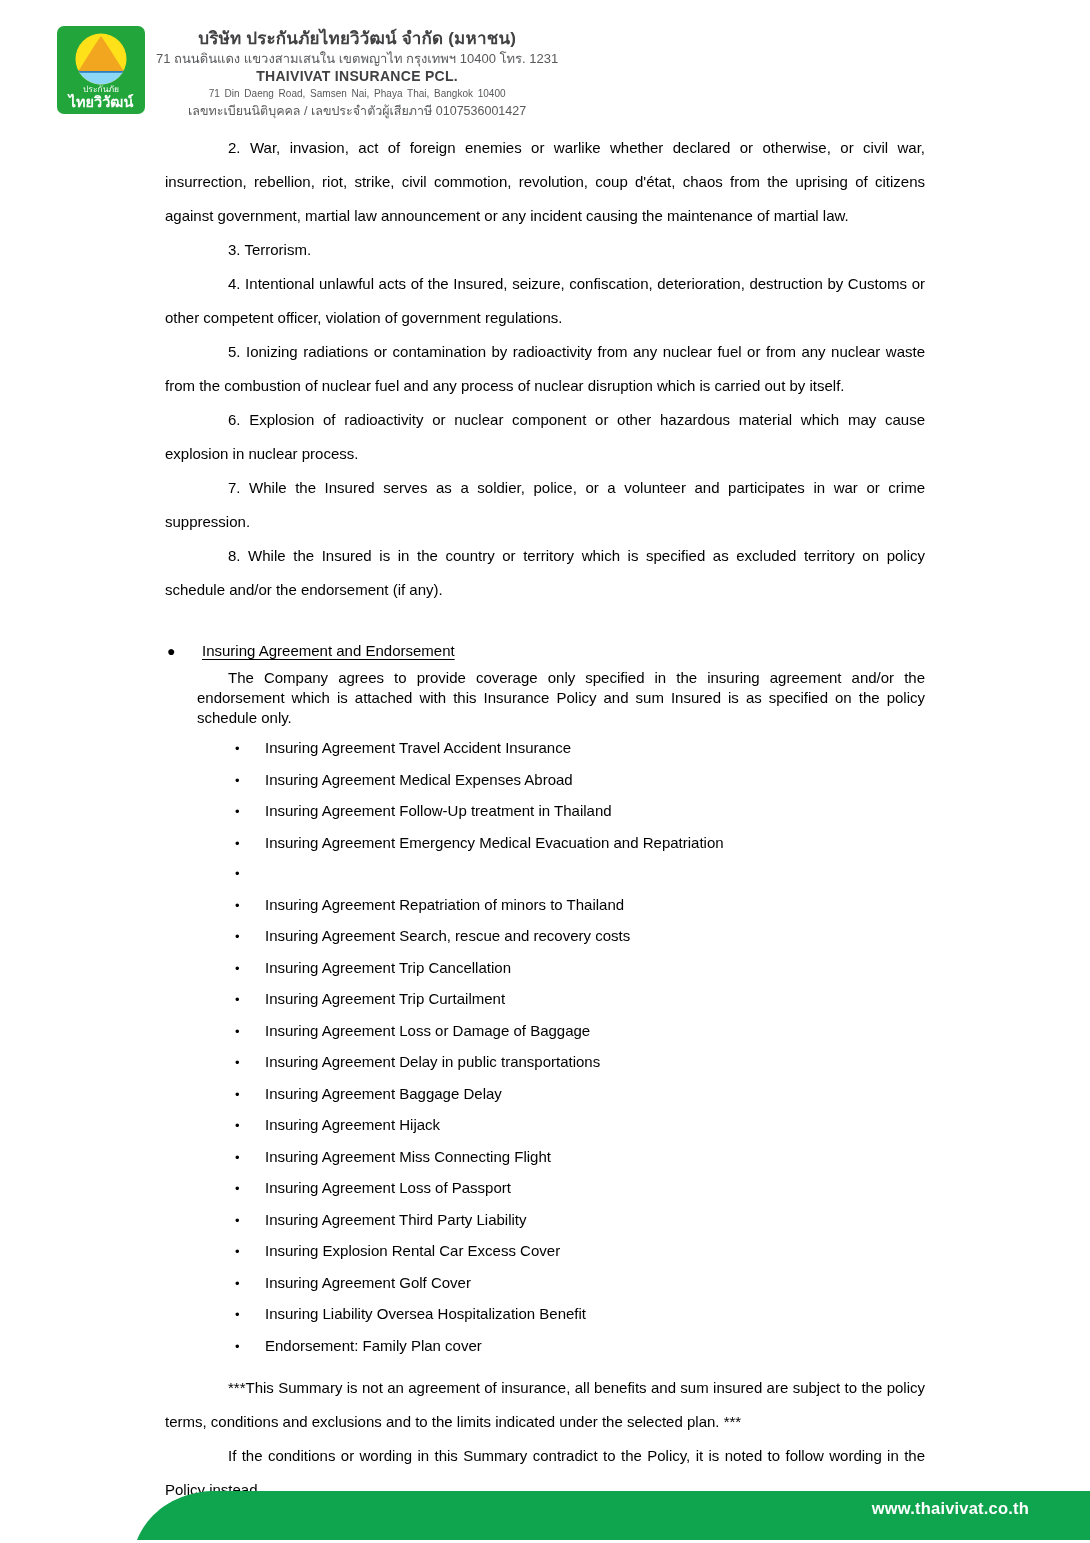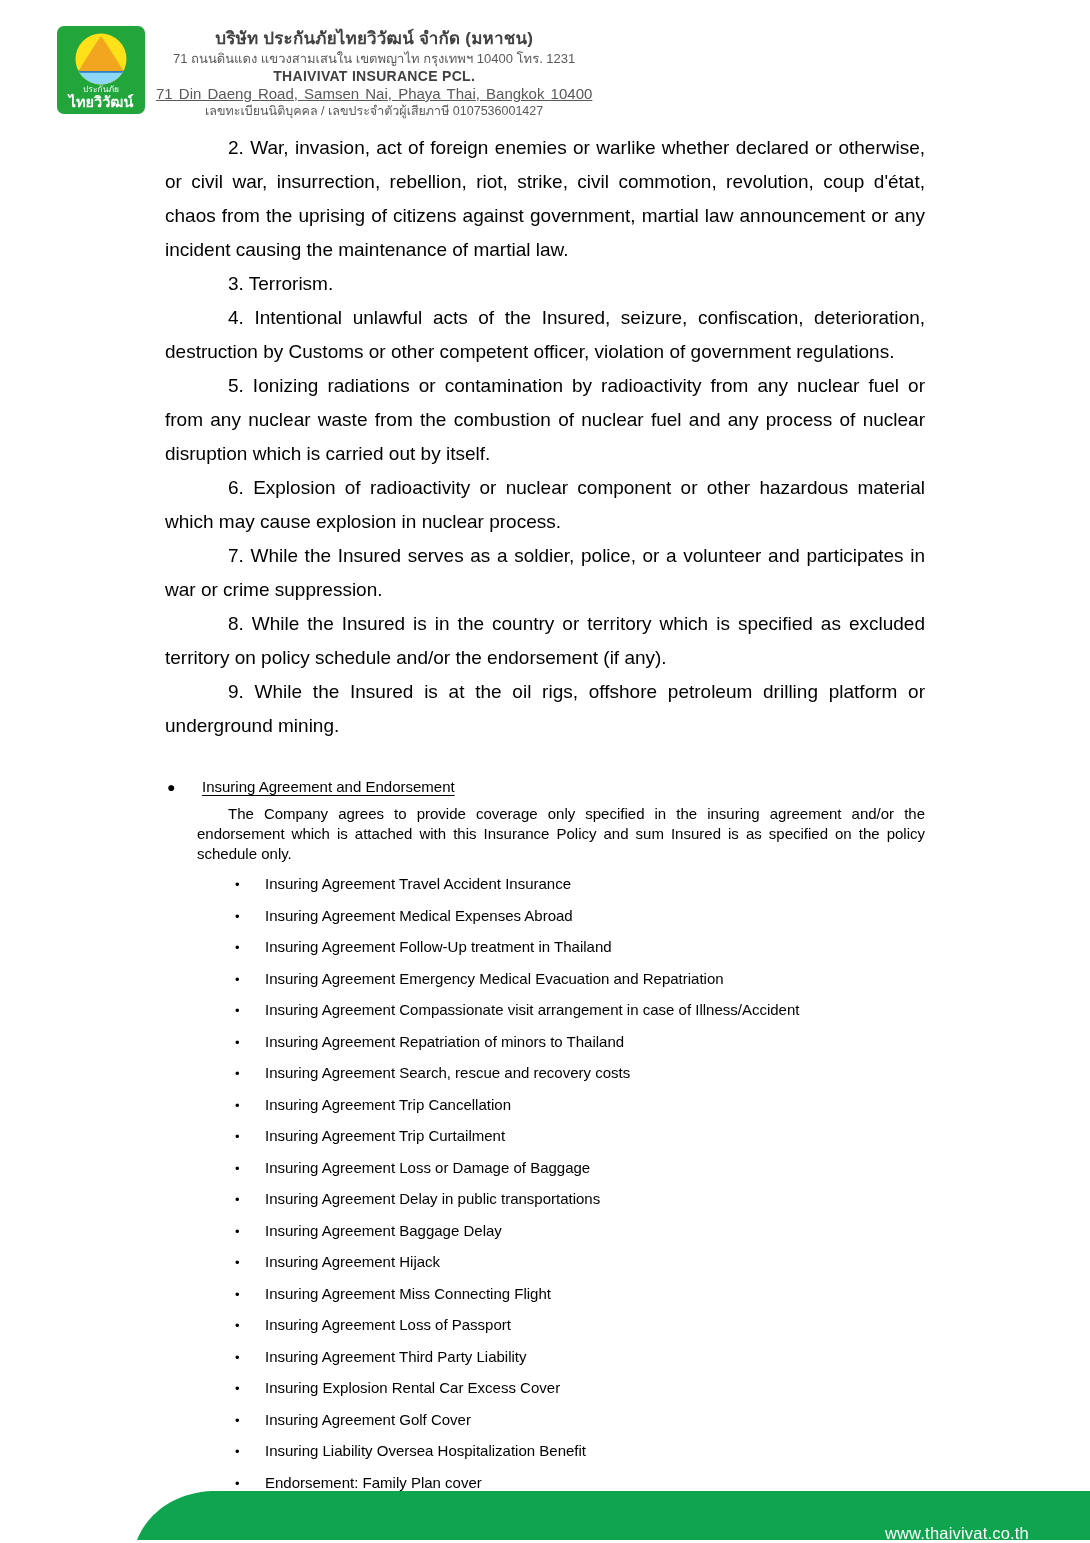--- a/index.html
+++ b/index.html
@@ -28,38 +28,37 @@
     line-height: 23px; letter-spacing: 0.2px;
   }
   .address-th {
     font-size: 13px; color: var(--header-text-gray); line-height: 18px;
   }
   .company-name-en {
     font-size: 14px; font-weight: bold; color: var(--header-text-dark);
     line-height: 17px; letter-spacing: 0.3px;
   }
   .address-en {
-    font-size: 15px; color: var(--header-text-gray); line-height: 17px;
+    font-size: 10px; color: var(--header-text-gray); line-height: 17px;
     word-spacing: 2px;
-    text-decoration: underline;
   }
   .registration-th {
     font-size: 12.5px; color: var(--header-text-gray); line-height: 18px;
   }
 
   
   .content {
     position: absolute;
     left: 165px;
     top: 131px;
     width: 760px;
   }
   .body-para {
     margin: 0;
-    font-size: 19px;
+    font-size: 15px;
     line-height: 34px;
     text-align: justify;
     text-indent: 63px;
     color: var(--body-text);
   }
   .section-heading-row {
     display: flex;
     align-items: baseline;
     margin-top: 27px;
     line-height: 34px;
@@ -115,24 +114,25 @@
   .footer-band {
     position: absolute;
     left: 0;
     bottom: 3px;
     width: 1090px;
     height: 49px;
   }
   .footer-site {
     position: absolute;
     right: 61px;
-    bottom: 0;
+    bottom: 25px;
     font-size: 16.5px;
     color: var(--footer-text);
     letter-spacing: 0.2px;
+    font-weight: bold;
   }
 </style>
 </head>
 <body>
 
 <div class="page">
 
   <div class="header">
     <div class="logo-box">
       <svg width="88" height="88" viewBox="0 0 88 88">
@@ -170,21 +170,20 @@
         <p class="body-para">4. Intentional unlawful acts of the Insured, seizure, confiscation, deterioration, destruction by Customs or other competent officer, violation of government regulations.</p>
 
         <p class="body-para">5. Ionizing radiations or contamination by radioactivity from any nuclear fuel or from any nuclear waste from the combustion of nuclear fuel and any process of nuclear disruption which is carried out by itself.</p>
 
         <p class="body-para">6. Explosion of radioactivity or nuclear component or other hazardous material which may cause explosion in nuclear process.</p>
 
         <p class="body-para">7. While the Insured serves as a soldier, police, or a volunteer and participates in war or crime suppression.</p>
 
         <p class="body-para">8. While the Insured is in the country or territory which is specified as excluded territory on policy schedule and/or the endorsement (if any).</p>
 
-        <p class="body-para">9. While the Insured is at the oil rigs, offshore petroleum drilling platform or underground mining.</p>
       </div>
 
     <div class="section-heading-row">
       <span class="big-bullet">●</span>
       <span class="section-heading">Insuring Agreement and Endorsement</span>
     </div>
 
     <p class="intro-para">The Company agrees to provide coverage only specified in the insuring agreement and/or the endorsement which is attached with this Insurance Policy and sum Insured is as specified on the policy schedule only.</p>
 
     <ul class="agreement-list">
@@ -204,21 +203,20 @@
           <span>Insuring Agreement Follow-Up treatment in Thailand</span>
         </li>
 
         <li>
           <span class="li-dot">•</span>
           <span>Insuring Agreement Emergency Medical Evacuation and Repatriation</span>
         </li>
 
         <li>
           <span class="li-dot">•</span>
-          <span>Insuring Agreement Compassionate visit arrangement in case of Illness/Accident</span>
         </li>
 
         <li>
           <span class="li-dot">•</span>
           <span>Insuring Agreement Repatriation of minors to Thailand</span>
         </li>
 
         <li>
           <span class="li-dot">•</span>
           <span>Insuring Agreement Search, rescue and recovery costs</span>

